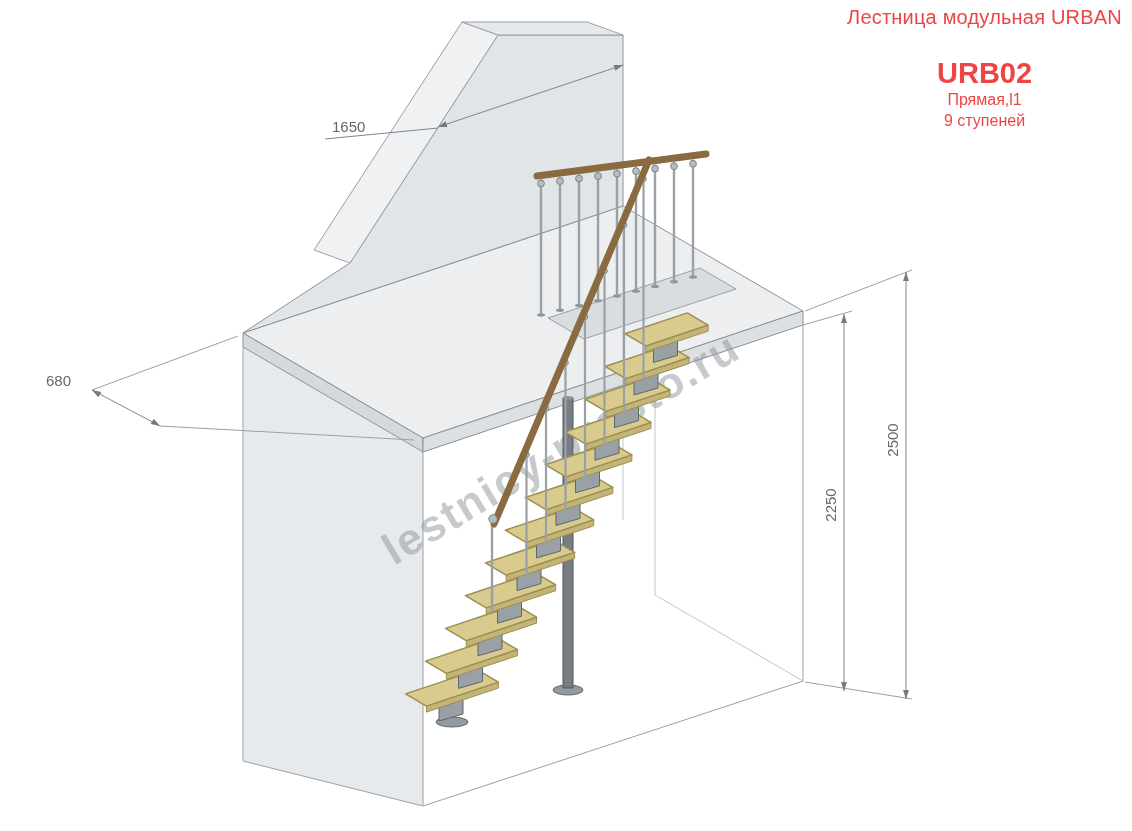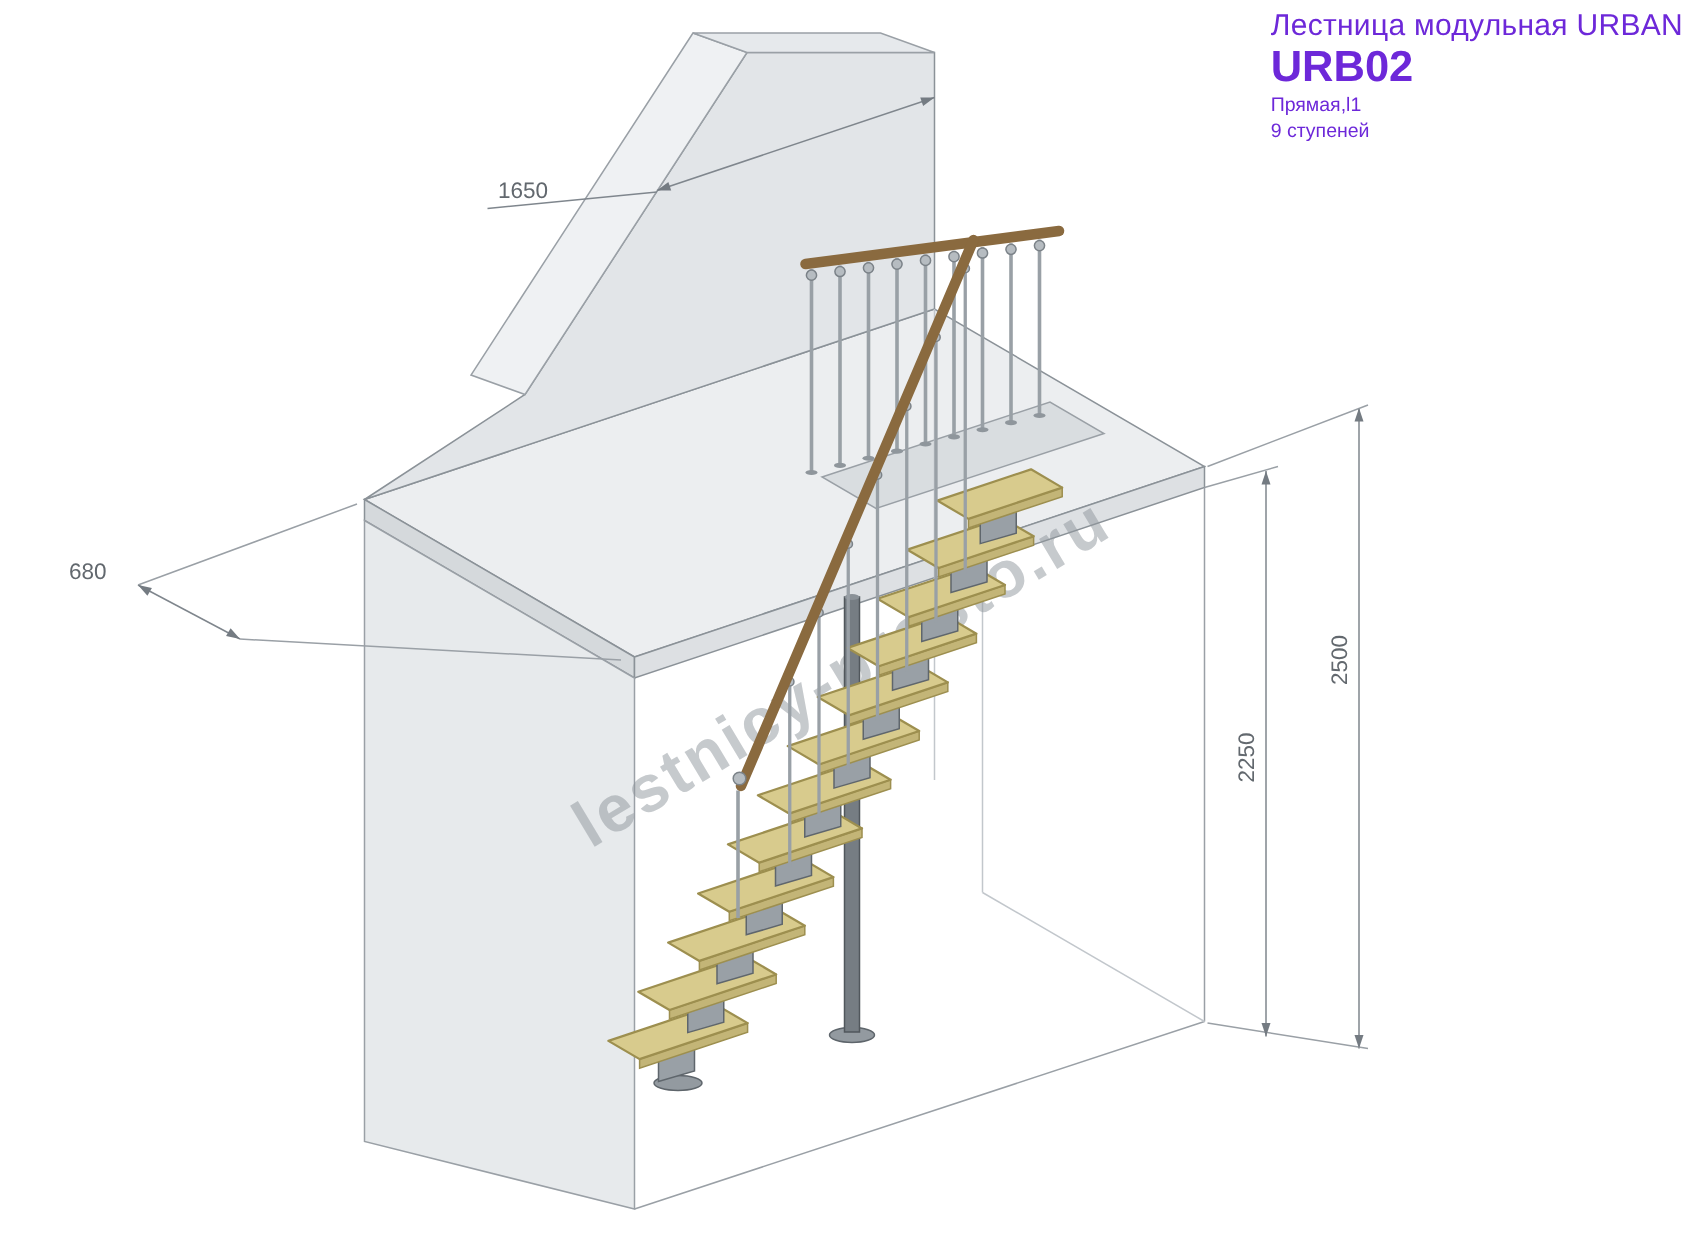--- a/index.html
+++ b/index.html
@@ -1,22 +1,22 @@
 <!DOCTYPE html>
 <html><head>
 <meta charset="utf-8">
 <style>
   html,body{margin:0;padding:0;background:#fff;}
   body{font-family:"Liberation Sans",sans-serif;}
   .stage{position:relative;width:1132px;height:831px;background:#fff;overflow:hidden;}
   .stage svg{position:absolute;left:0;top:0;}
-  .title-block{position:absolute;top:6px;right:10px;text-align:left;color:#6d28d9;}
+  .title-block{position:absolute;top:6px;right:10px;text-align:center;color:#ef4444;}
   .title-block .t1{font-size:20px;letter-spacing:.2px;}
-  .title-block .t2{font-size:29px;font-weight:bold;line-height:1.15;}
-  .title-block .t3,.title-block .t4{font-size:13px;line-height:1.3;}
+  .title-block .t2{font-size:29px;font-weight:bold;line-height:1.15;margin-top:28px;}
+  .title-block .t3,.title-block .t4{font-size:16px;line-height:1.3;}
   .dimtext{fill:#62686e;font-size:15px;font-family:"Liberation Sans",sans-serif;}
   .wm{fill:#8f969c;opacity:.5;font-weight:bold;font-size:44px;letter-spacing:2px;font-family:"Liberation Sans",sans-serif;}
   .thin{stroke:#9aa0a6;stroke-width:1;fill:none;}
   .thinlt{stroke:#c2c7cc;stroke-width:1;fill:none;}
   .dim{stroke:#7f868d;stroke-width:1;fill:none;}
 </style>
 </head>
 <body>
 
 <div class="stage">

